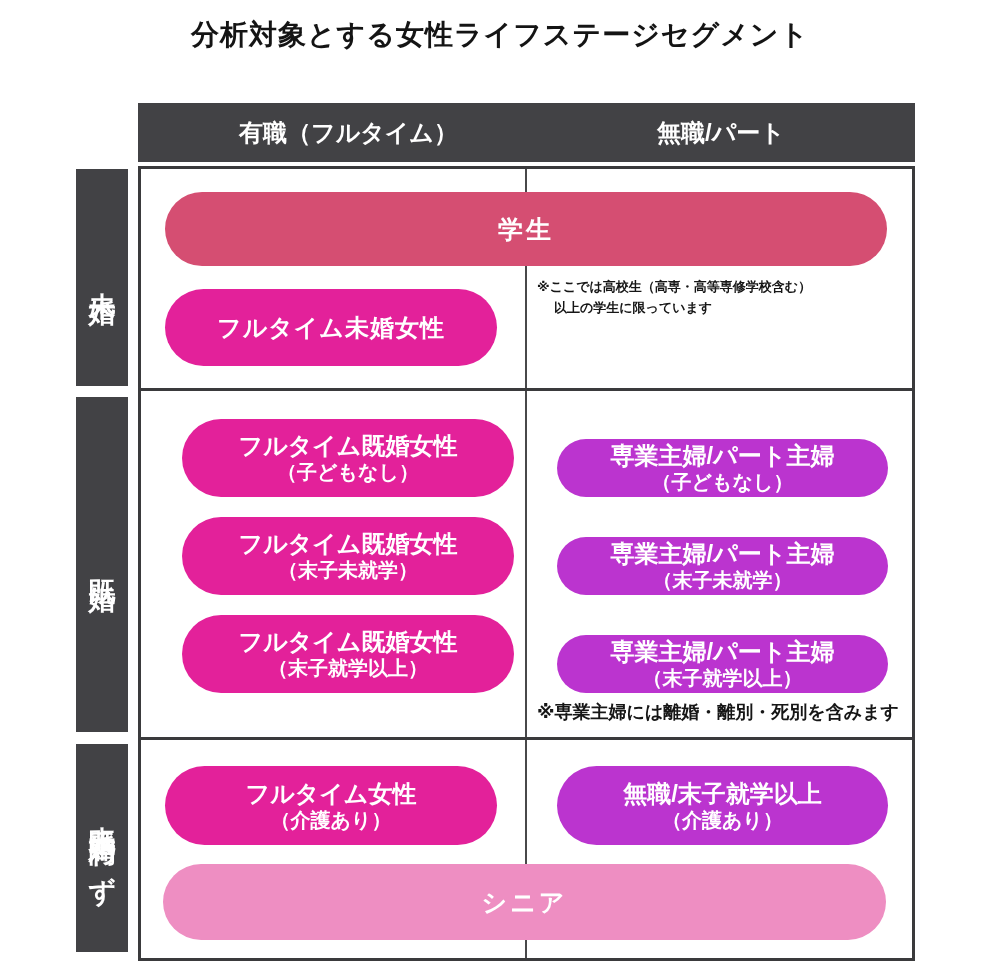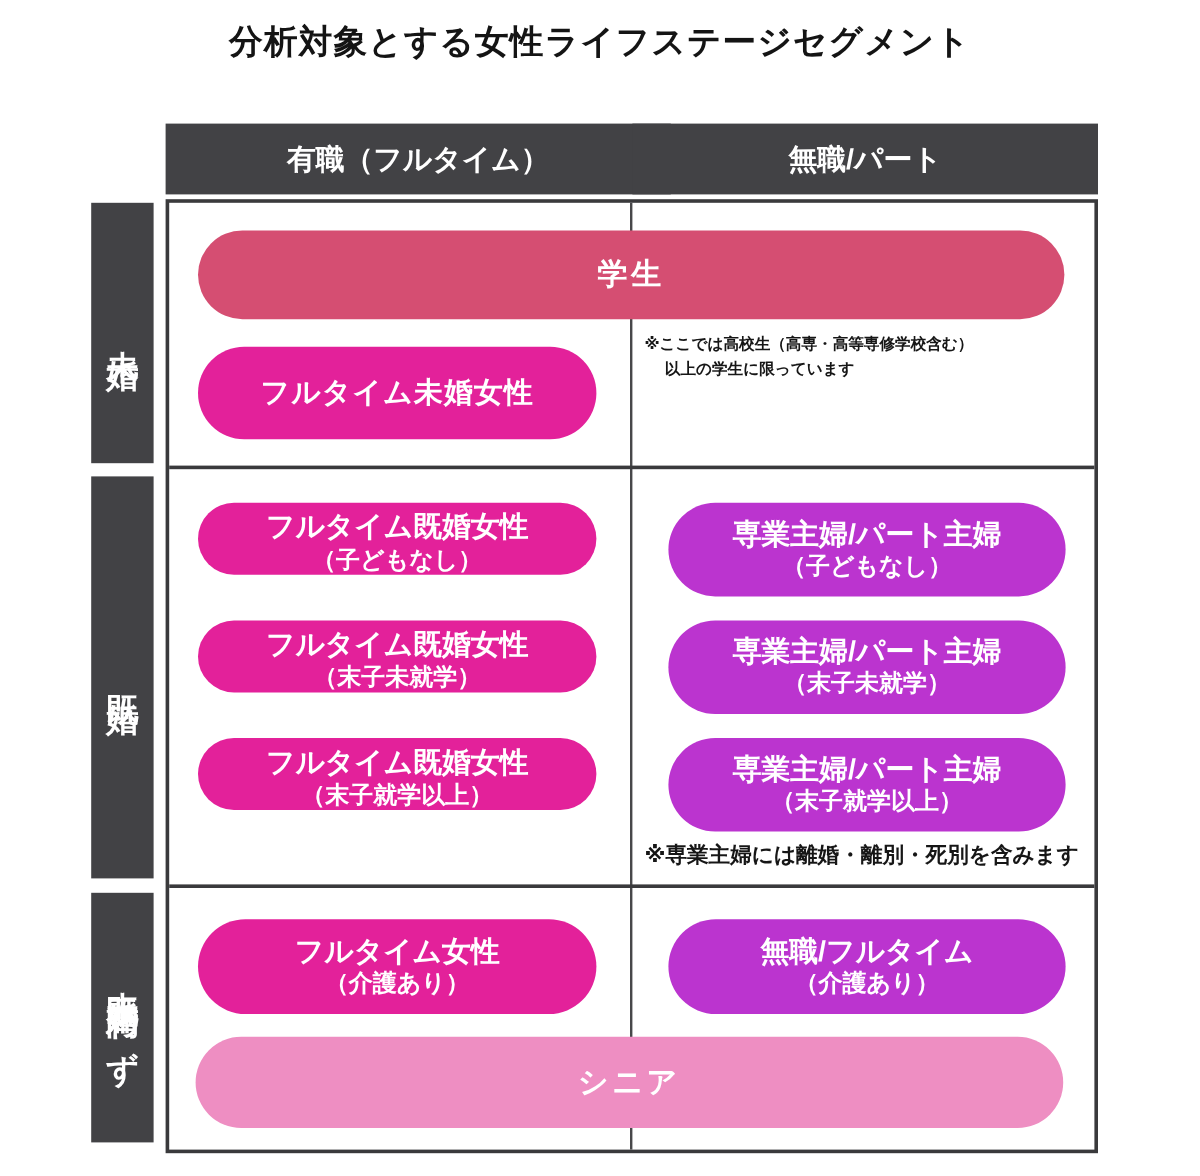--- a/index.html
+++ b/index.html
@@ -40,22 +40,22 @@
     display:flex;flex-direction:column;align-items:center;justify-content:center;
     text-align:center;line-height:1.22;z-index:2;
   }
   .pill .l1{font-size:24px;}
   .pill .l2{font-size:20px;}
   .pill.single{font-size:25px;letter-spacing:3px;}
   .magenta{background:var(--magenta);}
   .purple{background:var(--purple);}
   #pill-student{left:165px;top:192px;width:722px;height:74px;background:var(--rose);}
   #pill-ft-single{left:165px;top:289px;width:332px;height:77px;font-size:24px;letter-spacing:1px;}
-  .pill-married-left{left:165px;width:332px;height:60px;justify-content:flex-end;}
-  .pill-married-right{left:557px;width:331px;height:78px;}
+  .pill-married-left{left:182px;width:332px;height:78px;}
+  .pill-married-right{left:557px;width:331px;height:58px;margin-top:20px;}
   .mrow-0{top:419px;} .mrow-1{top:517px;} .mrow-2{top:615px;}
   #pill-any-left{left:165px;top:766px;width:332px;height:79px;}
   #pill-any-right{left:557px;top:766px;width:331px;height:79px;}
   #pill-senior{left:163px;top:864px;width:723px;height:76px;background:var(--light-pink);text-align:center;}
   .note{position:absolute;color:#161616;font-weight:700;z-index:2;}
   #note-student{left:537px;top:276px;width:378px;font-size:13px;line-height:1.65;}
   #note-student .nline2{display:block;padding-left:17px;}
   #note-student .nline1{display:block;}
   #note-shufu{left:537px;top:700px;width:378px;font-size:18px;}
 </style>
@@ -115,20 +115,20 @@
     <span class="l1">専業主婦/パート主婦</span>
     <span class="l2">（末子就学以上）</span>
   </div>
   <div class="note" id="note-shufu">※専業主婦には離婚・離別・死別を含みます</div>
 
   <div class="pill magenta" id="pill-any-left">
     <span class="l1">フルタイム女性</span>
     <span class="l2">（介護あり）</span>
   </div>
   <div class="pill purple" id="pill-any-right">
-    <span class="l1">無職/フルタイム</span>
+    <span class="l1">無職/末子就学以上</span>
     <span class="l2">（介護あり）</span>
   </div>
   <div class="pill single" id="pill-senior">
     <span>シニア</span>
   </div>
 
 </div>
 
 </body></html>

